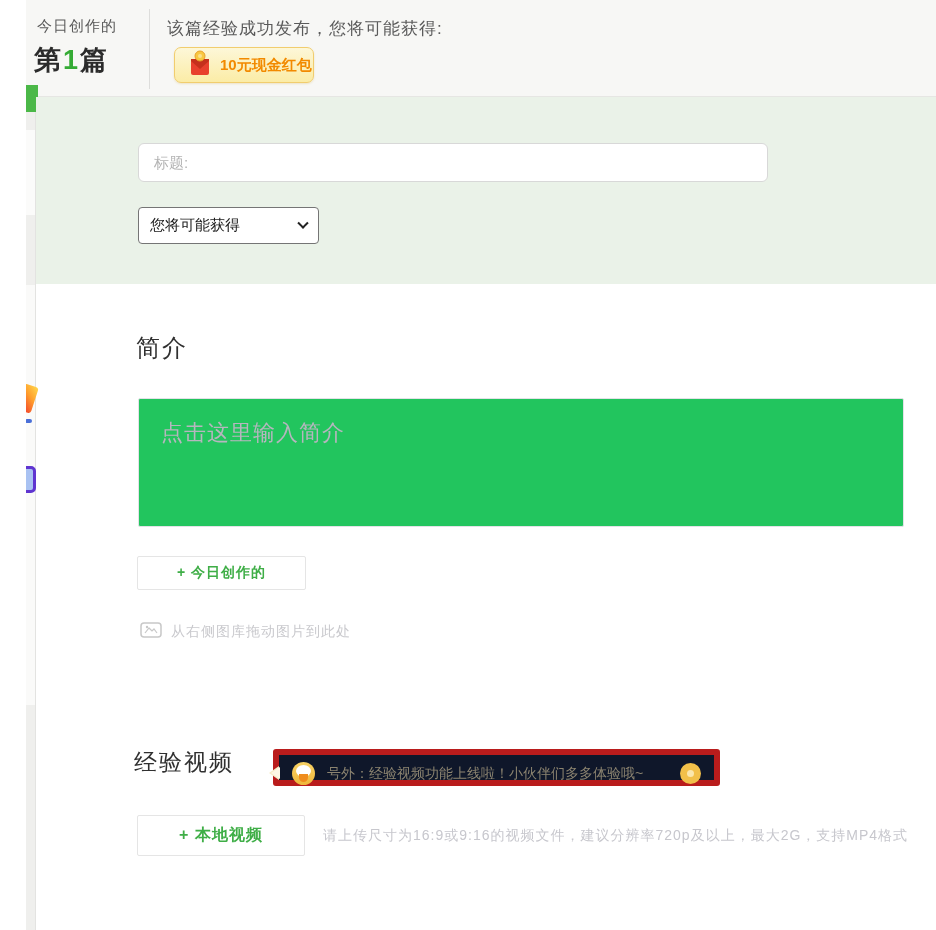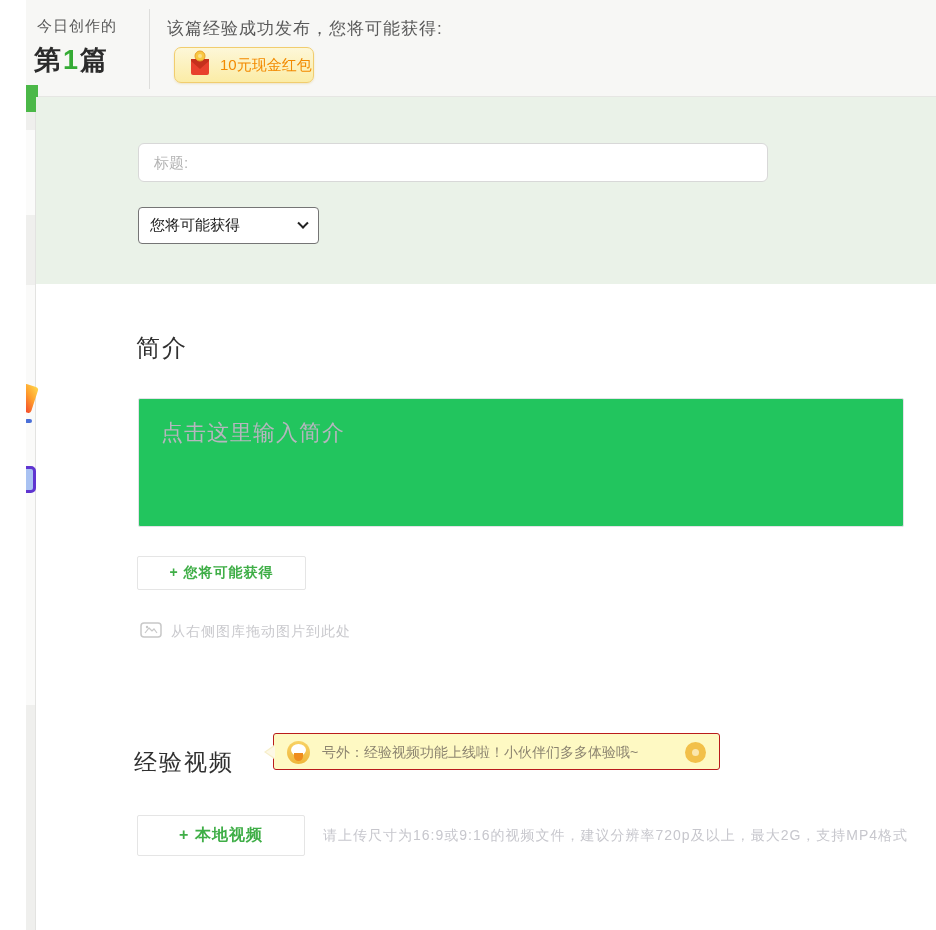--- a/index.html
+++ b/index.html
@@ -43,21 +43,21 @@
     position: absolute; top: 47px; height: 36px;
     display: flex; align-items: center; gap: 8px;
     padding: 0 13px;
     background: linear-gradient(180deg, #fdf7d8, #fbeca6);
     border: 1px solid #f1cd6e; border-radius: 7px;
     box-shadow: 0 1px 2px rgba(210,170,60,.25);
     cursor: pointer;
   }
   .badge-1 { left: 148px; width: 140px; }
   .badge-2 { left: 302px; width: 140px; }
-  .badge-label { font-size: 15px; font-weight: normal; color: #f28a00; white-space: nowrap; }
+  .badge-label { font-size: 15px; font-weight: bold; color: #f28a00; white-space: nowrap; }
   .draft-link {
     position: absolute; left: 919px; top: 67px;
     font-size: 14px; color: #5b7dc2; white-space: nowrap; cursor: pointer;
   }
 
   
   .left-gutter {
     position: absolute; left: 0; top: 97px;
     width: 10px; height: 833px;
     background: #efefed; border-right: 1px solid #e3e3e1;
@@ -147,23 +147,23 @@
     display: flex; align-items: center; gap: 9px;
   }
   .drag-hint-text { font-size: 14px; color: #c9c9cd; letter-spacing: 1px; }
 
   
   .video-heading {
     position: absolute; left: 108px; top: 747px;
     font-size: 23px; color: #303030; font-weight: 500; letter-spacing: 2px;
   }
   .notice-bubble {
-    position: absolute; left: 247px; top: 733px;
+    position: absolute; left: 247px; top: 749px;
     width: 447px; height: 37px;
-    background: #fef9c3; border: 1px solid #b91c1c; border-radius: 3px;
+    background: #0f172a; border: 6px solid #b91c1c; border-radius: 3px;
   }
   .bubble-pointer-border {
     position: absolute; left: -10px; top: 11px;
     width: 0; height: 0;
     border-top: 7px solid transparent; border-bottom: 7px solid transparent;
     border-right: 10px solid #f6eec9;
   }
   .bubble-pointer {
     position: absolute; left: -8px; top: 12px;
     width: 0; height: 0;
@@ -234,21 +234,21 @@
     <div class="category-select">
       <span>您将可能获得</span>
       <span class="chevron"></span>
     </div>
   </div>
 
   <div class="intro-heading">简介</div>
   <textarea class="intro-textarea" placeholder="点击这里输入简介" style=""></textarea>
 
   <div class="ghost-btn citation-btn">
-    <span>+ 您将可能获得</span>
+    <span>+ 今日创作的</span>
   </div>
 
   <div class="drag-hint">
     <span>
       <svg width="22" height="16" viewBox="0 0 22 16">
         <rect x="1" y="1" width="20" height="14" rx="3" fill="none" stroke="#c8c8c8" stroke-width="1.5"></rect>
         <path d="M5 11 L9 6 L12 9 L14 7 L17 11" fill="none" stroke="#c8c8c8" stroke-width="1.2"></path>
         <circle cx="7" cy="5" r="1.2" fill="#c8c8c8"></circle>
       </svg>
     </span>

